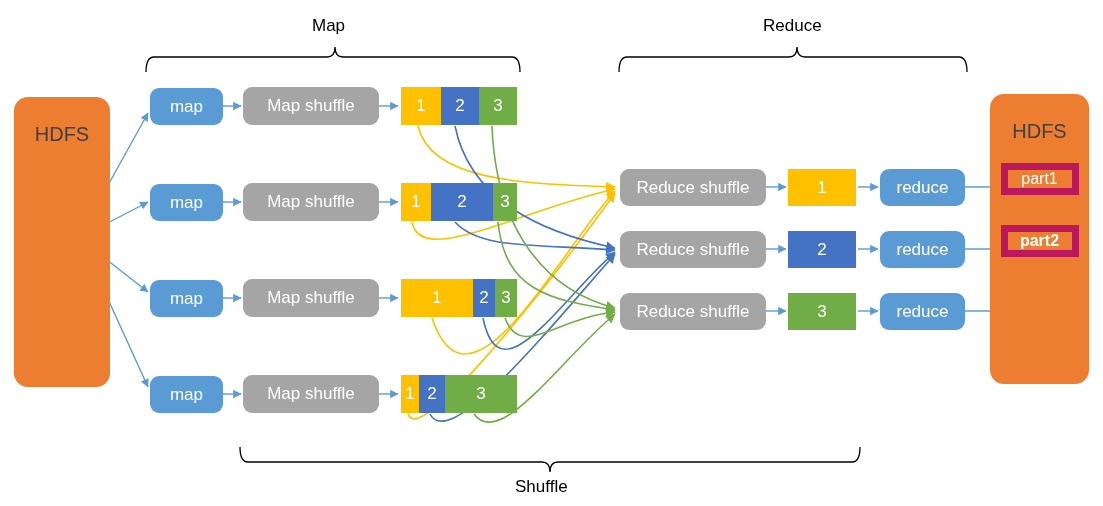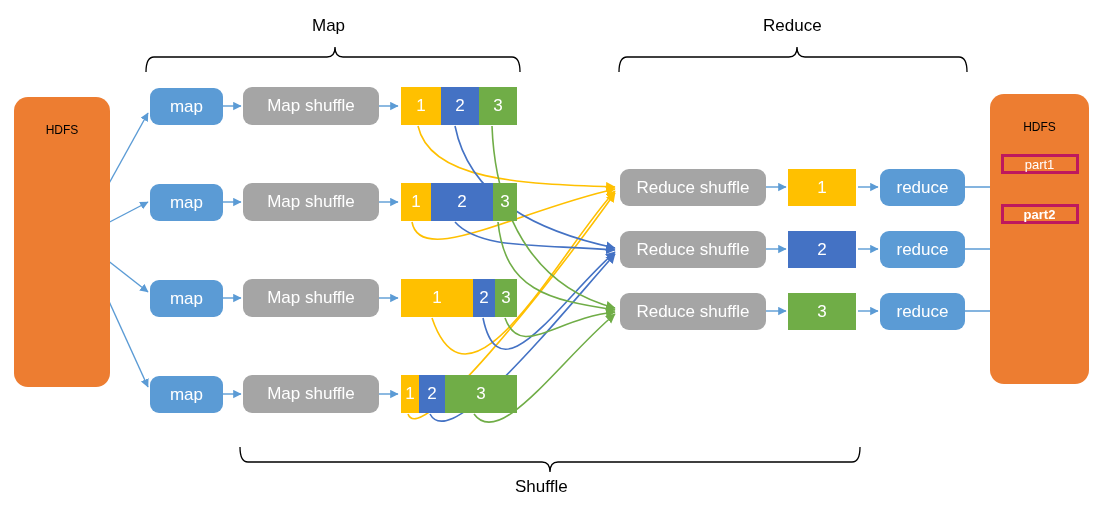--- a/index.html
+++ b/index.html
@@ -32,22 +32,22 @@
     white-space: nowrap;
   }
   
   .hdfs {
     background: #ED7D31;
     border-radius: 14px;
     flex-direction: column;
     justify-content: flex-start;
   }
   .hdfs-title {
-    color: #000000;
-    font-size: 12px;
+    color: #404040;
+    font-size: 20px;
     margin-top: 26px;
     margin-bottom: 10px;
   }
   .split-stack {
     width: 100%;
     display: flex;
     flex-direction: column;
     align-items: center;
   }
   .split-cell {
@@ -58,27 +58,27 @@
     display: flex;
     align-items: center;
     justify-content: center;
     color: #ffffff;
     font-size: 17px;
     margin-top: -1px;
   }
   .part-cell {
     box-sizing: border-box;
     width: 78px;
-    height: 20px;
-    border: 3px solid #be185d;
-    display: flex;
-    align-items: center;
-    justify-content: center;
-    color: #ffffff;
-    font-size: 13px;
+    height: 32px;
+    border: 7px solid #be185d;
+    display: flex;
+    align-items: center;
+    justify-content: center;
+    color: #ffffff;
+    font-size: 16px;
   }
   
   .proc-blue {
     background: #5B9BD5;
     border-radius: 9px;
     font-size: 17px;
   }
   
   .proc-gray {
     background: #A5A5A5;

